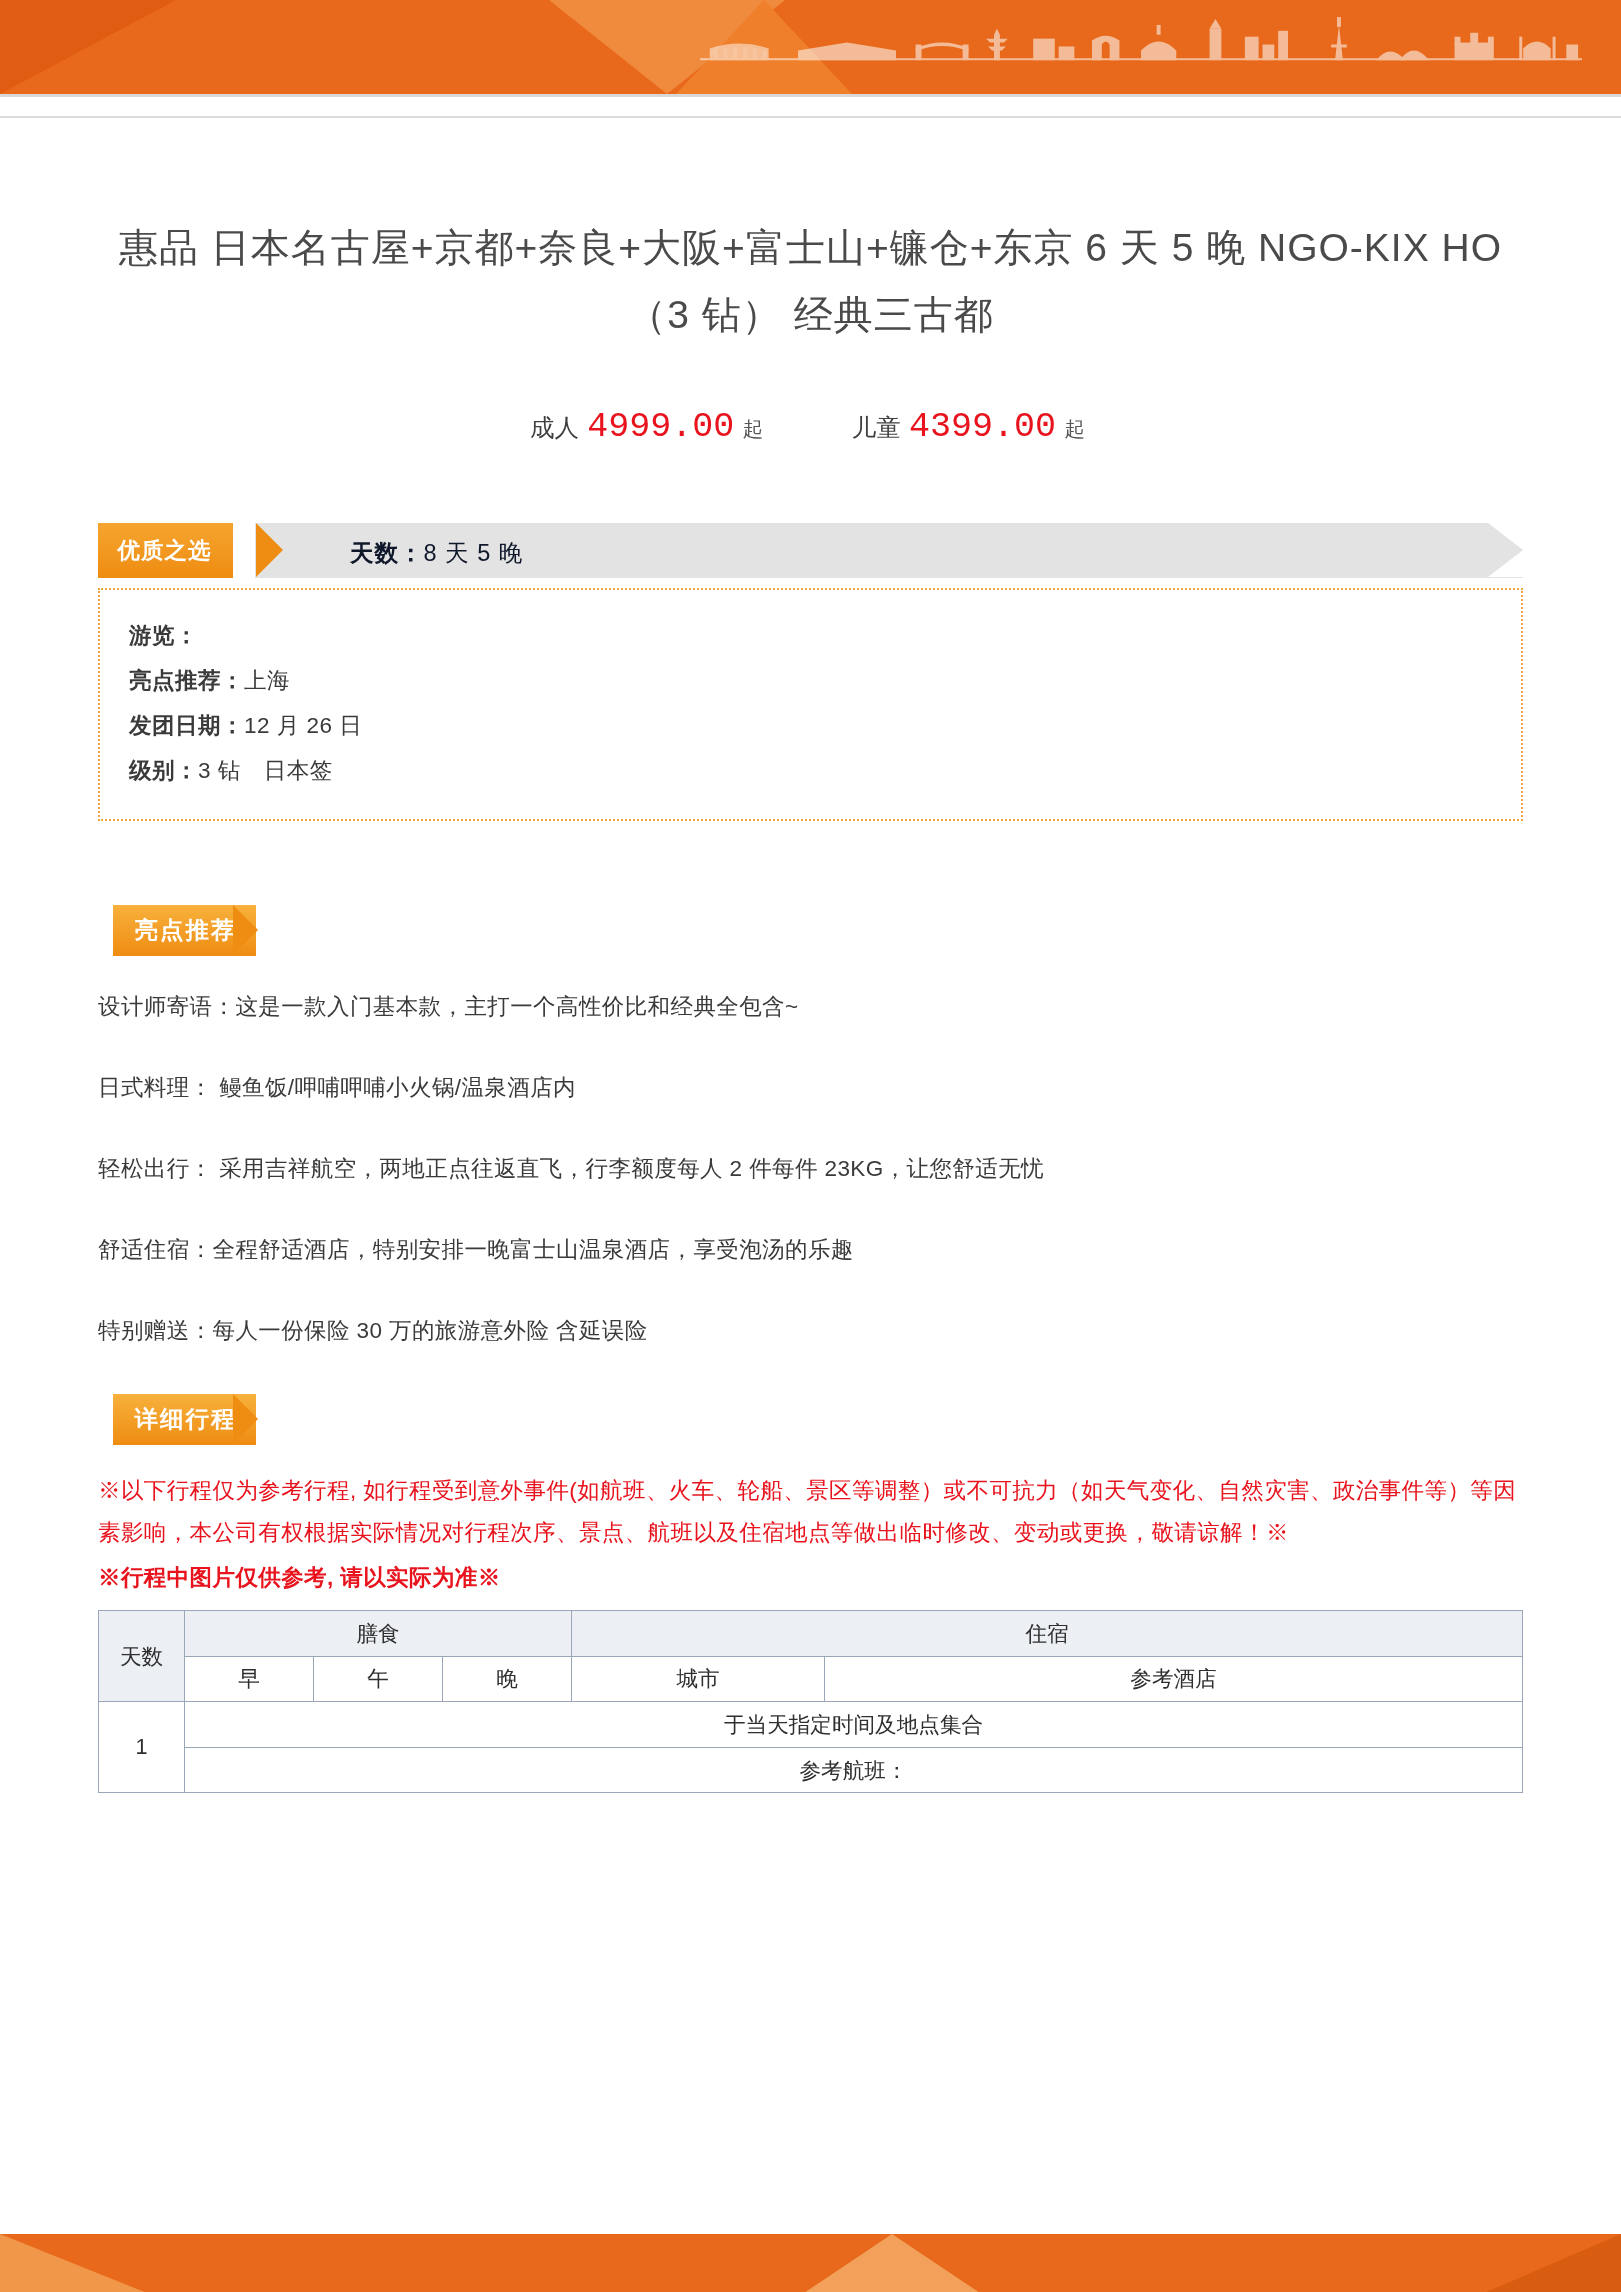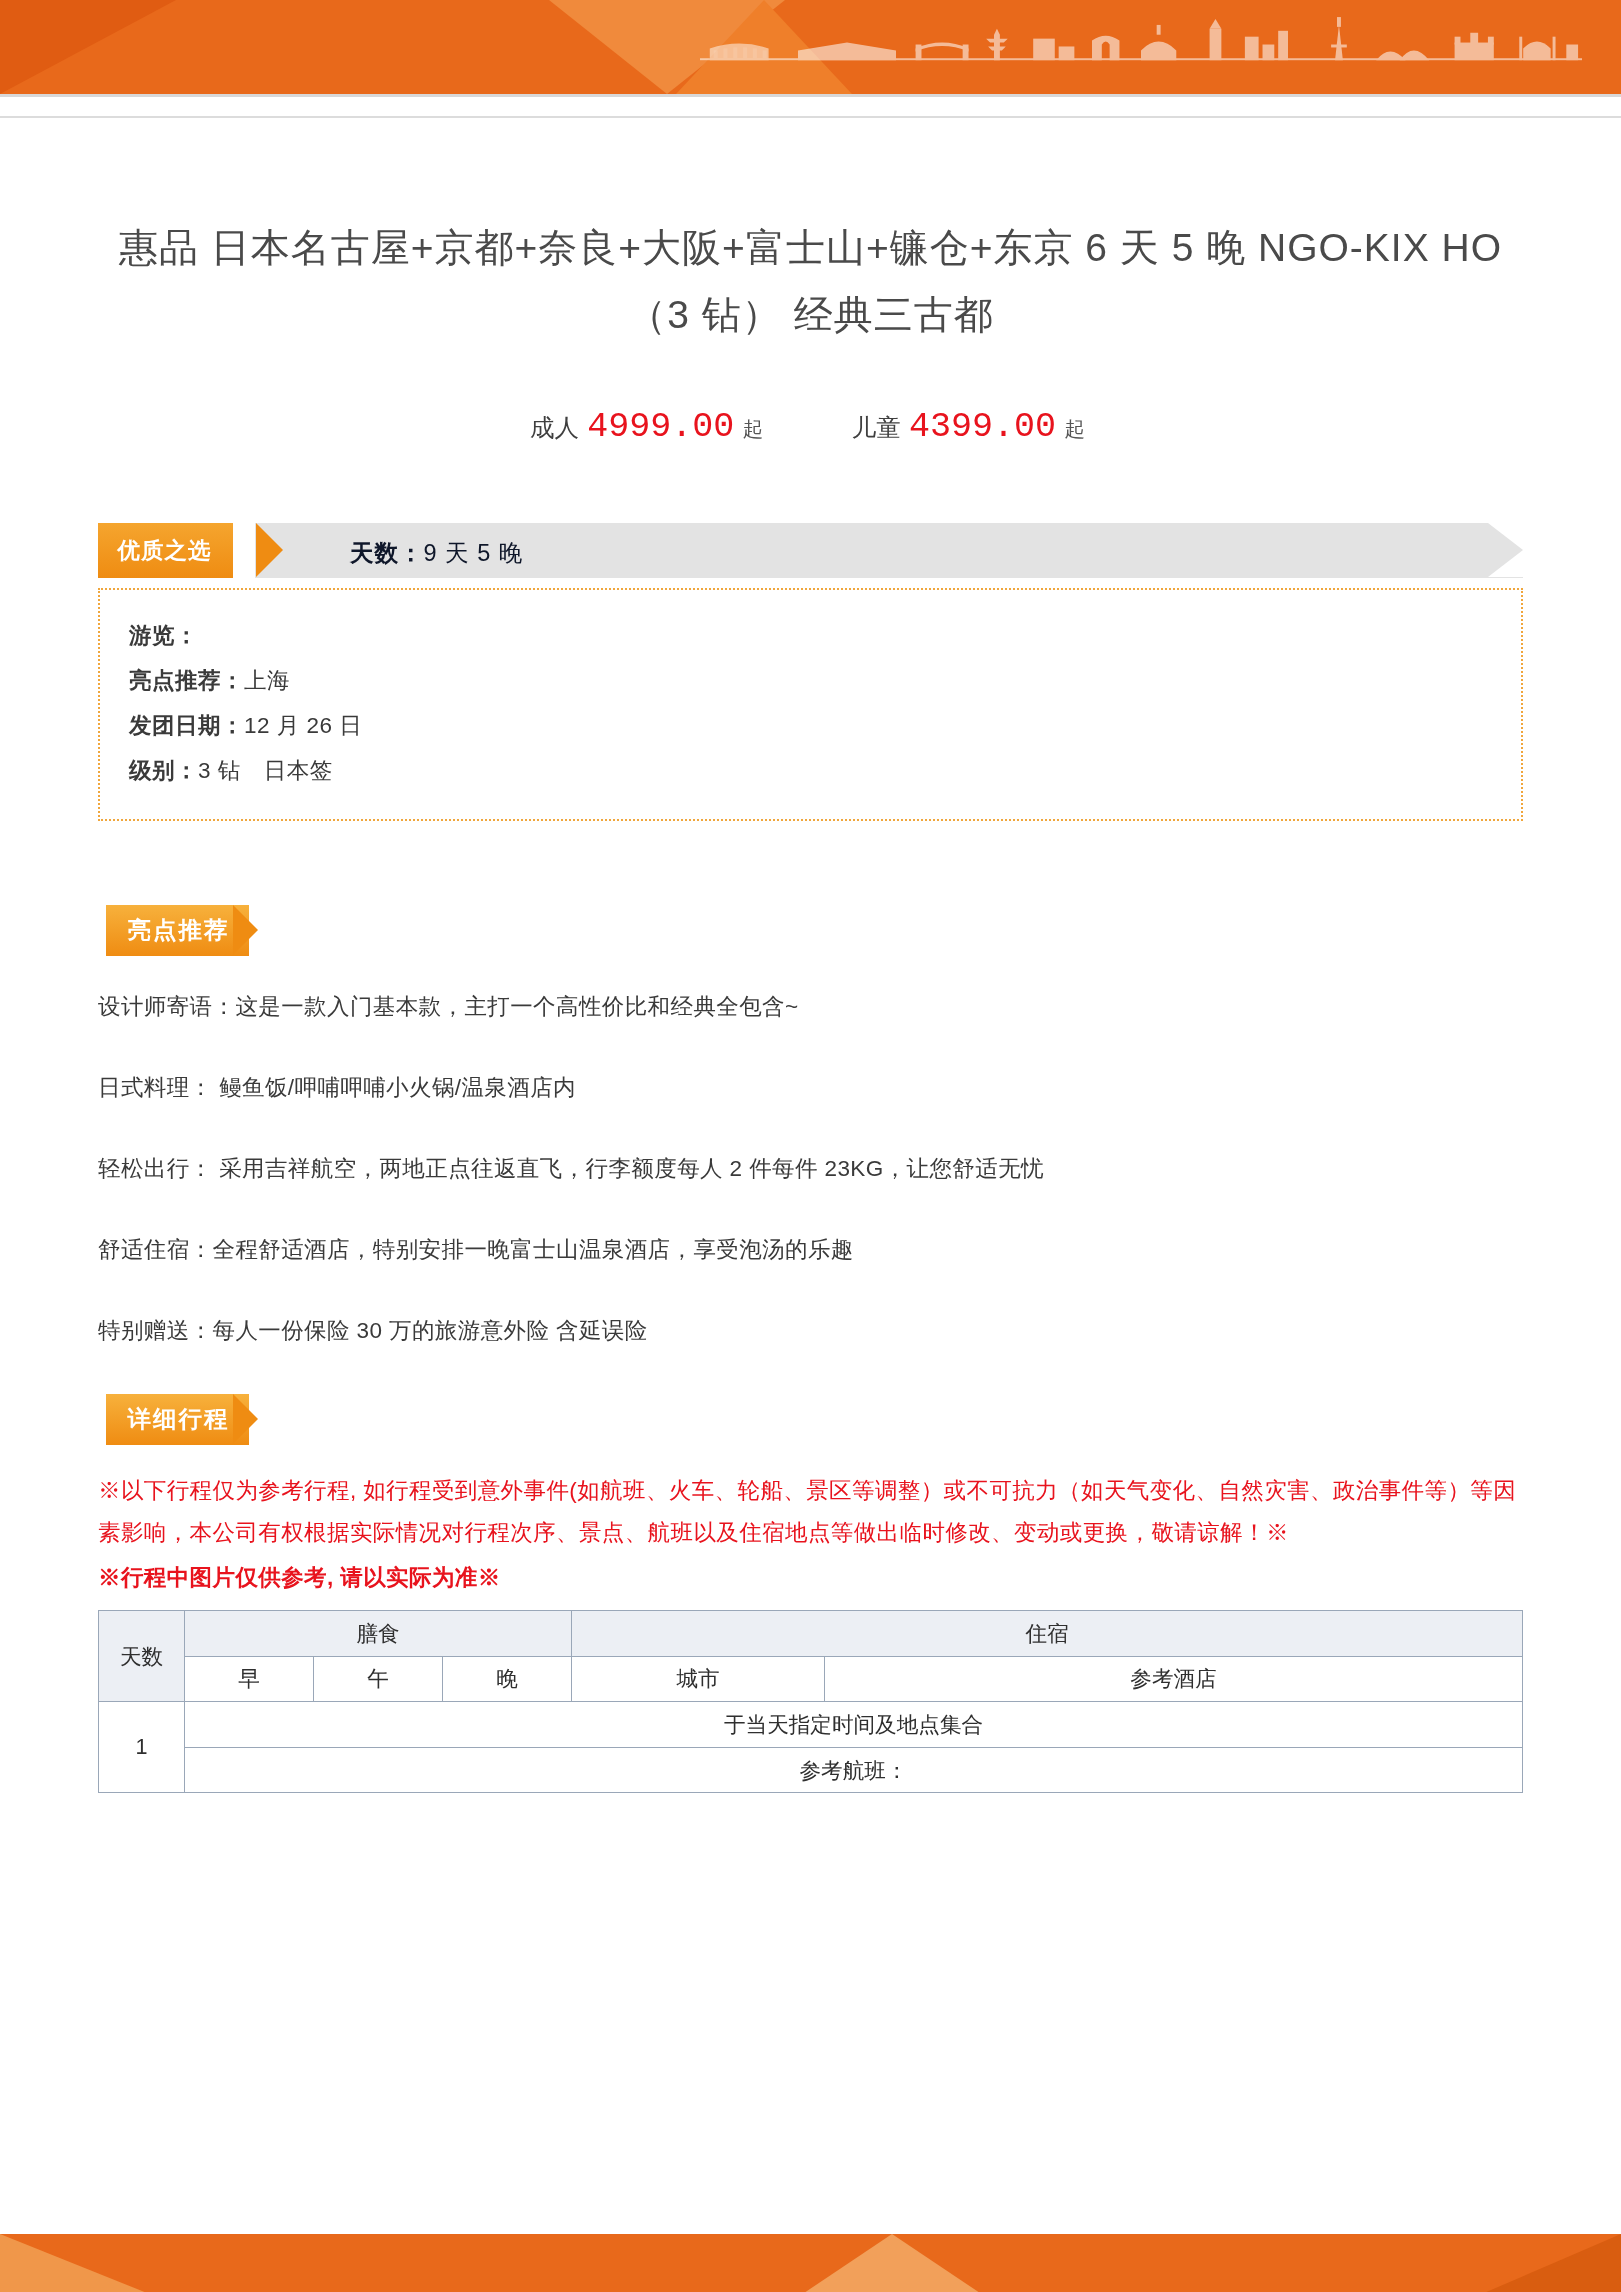--- a/index.html
+++ b/index.html
@@ -215,21 +215,21 @@
 
   
   .section-tag-wrap {
     position: relative;
     margin: 84px 0 0 98px;
     height: 51px;
     width: 216px;
   }
   .section-tag {
     position: absolute;
-    left: 8px; top: 0;
+    left: 15px; top: 0;
     height: 51px;
     background: linear-gradient(#f7b13c, #ef8c12);
     color: #ffffff;
     font-size: 23.5px;
     font-weight: bold;
     display: flex; align-items: center;
     padding: 0 19.6px 0 21.6px;
     letter-spacing: 2px;
   }
   .section-tag-arrow {
@@ -385,21 +385,21 @@
   </div>
 
   <div class="quality-bar">
     <div class="quality-grey">
       <div class="quality-grey-tip"></div>
     </div>
     <div class="quality-tag">优质之选</div>
     <div class="quality-tag-arrow"></div>
     <div class="quality-days">
       <b>天数：</b>
-      <span>9 天 5 晚</span>
+      <span>8 天 5 晚</span>
     </div>
   </div>
 
   <div class="info-box">
     <div class="info-line">
       <b>游览：</b><span></span>
     </div>
     <div class="info-line">
       <b>亮点推荐：</b><span>上海</span>
     </div>

